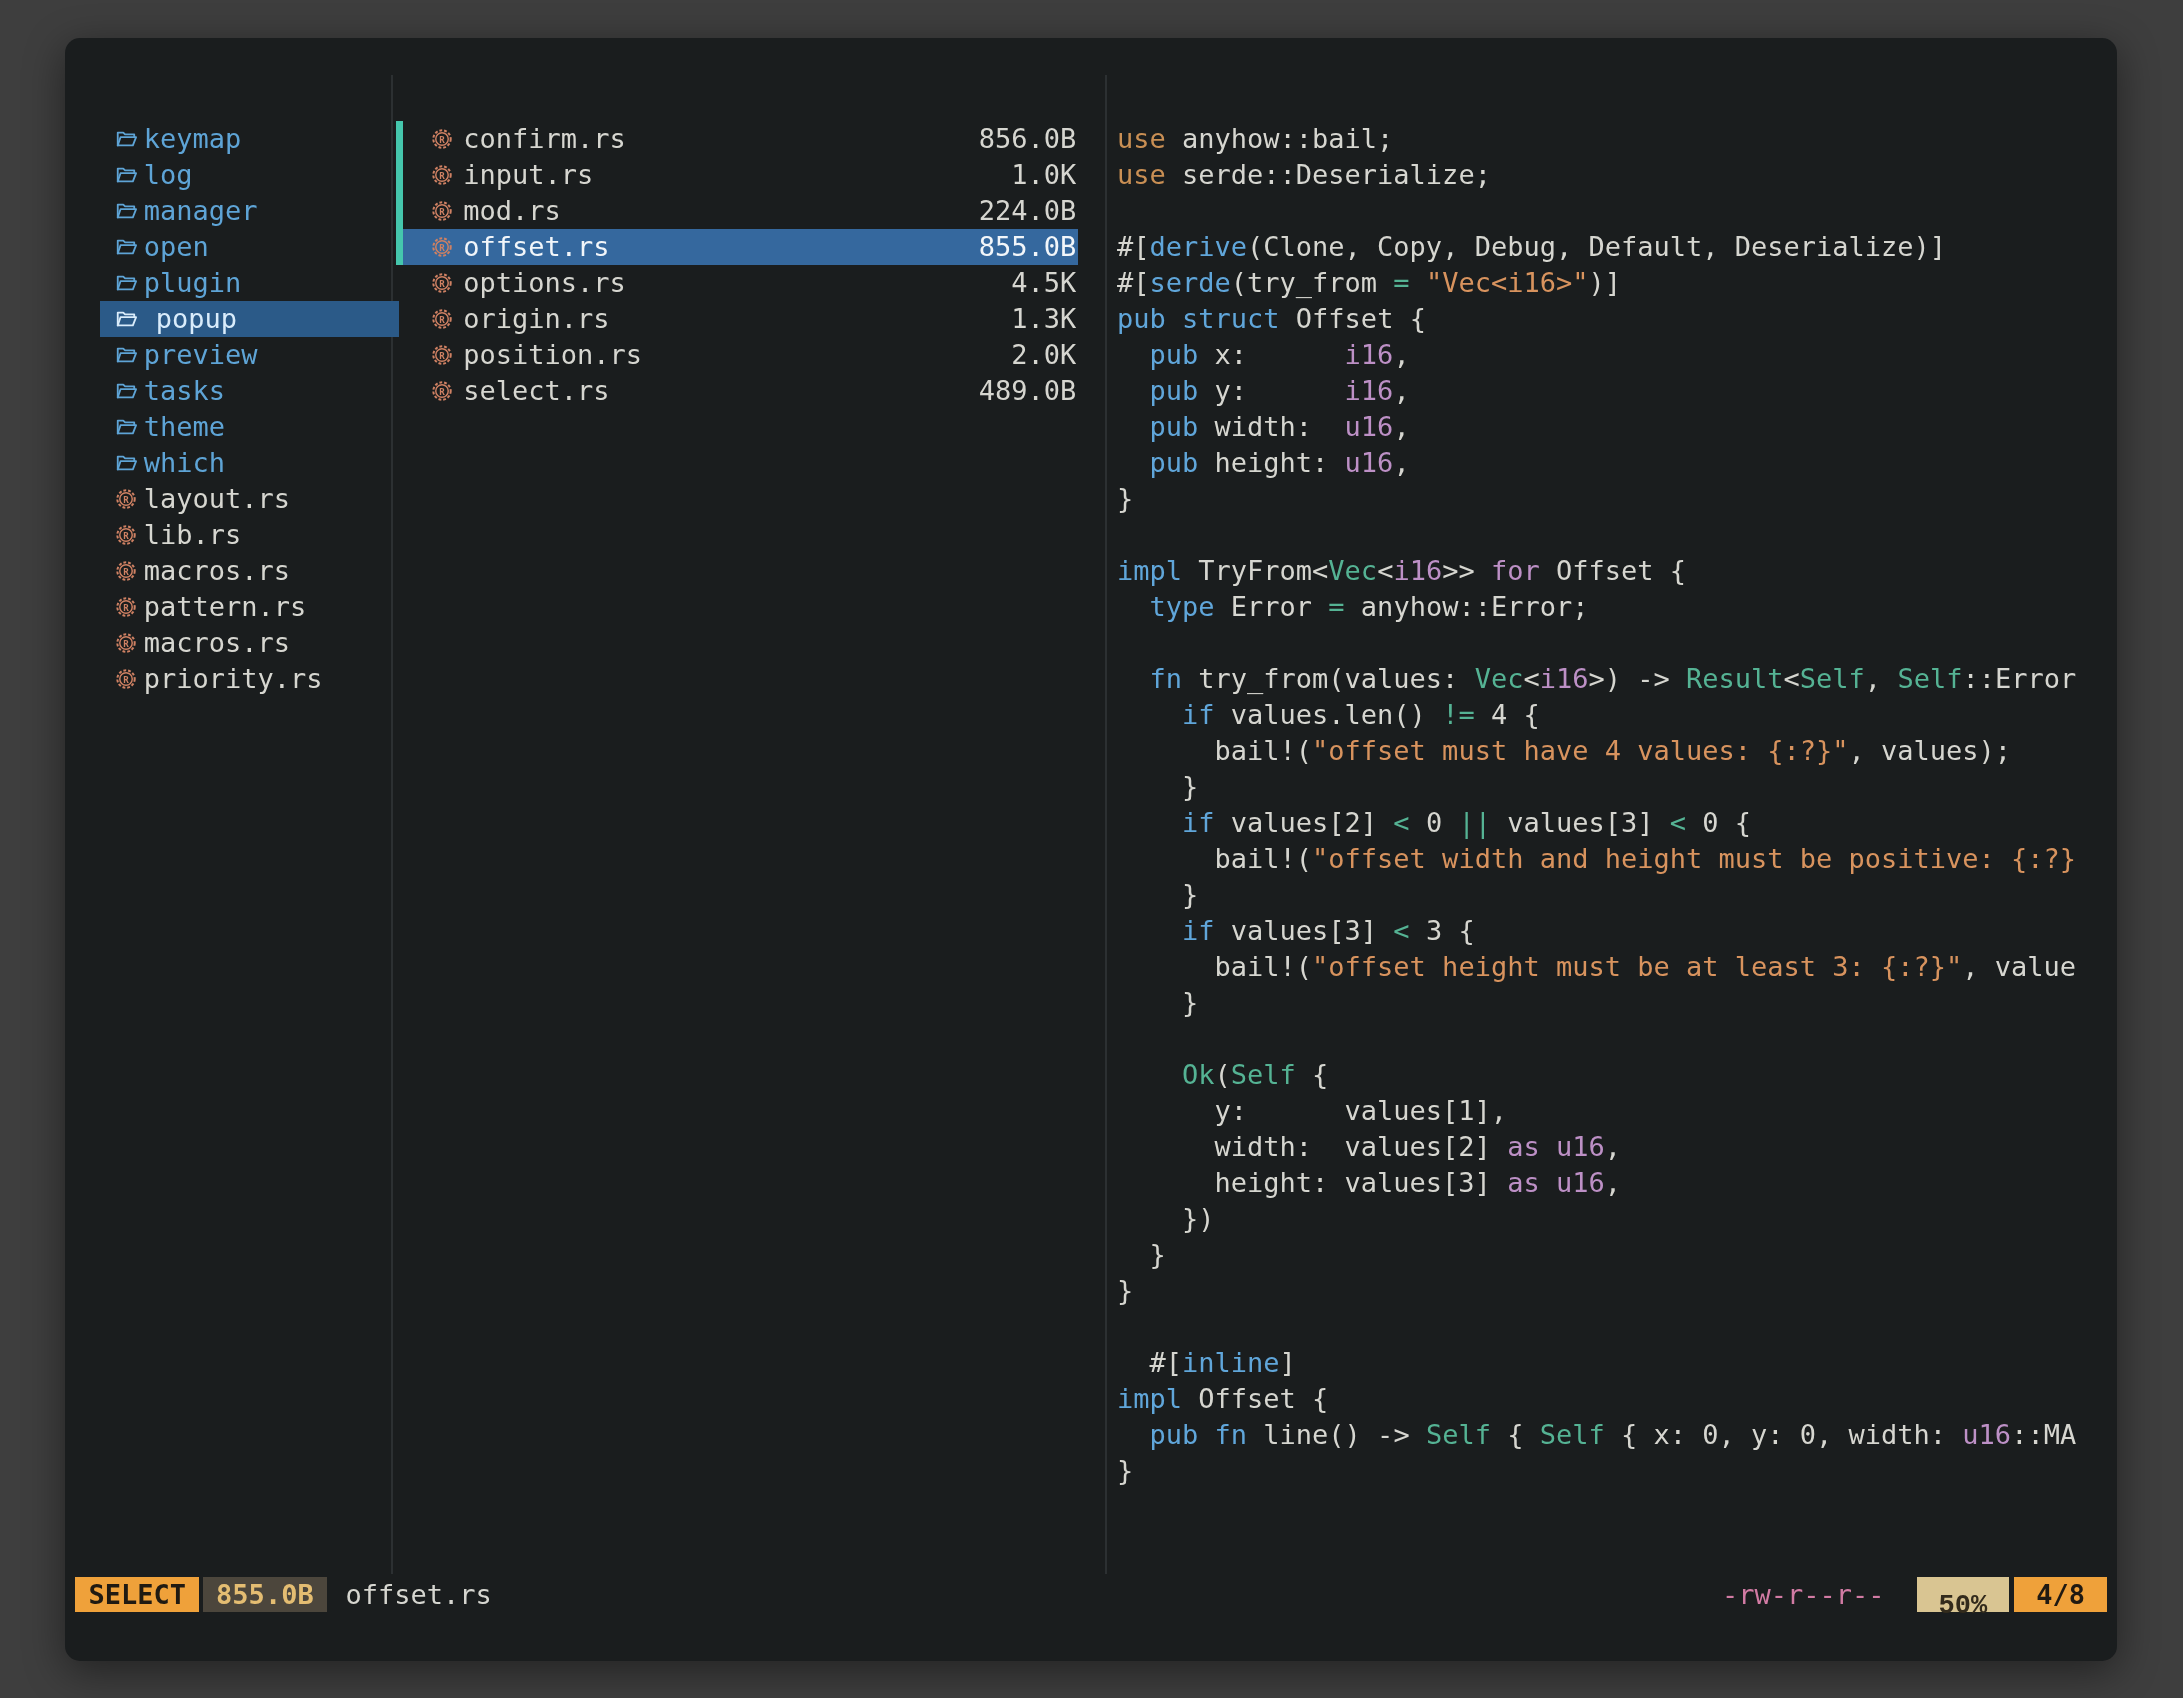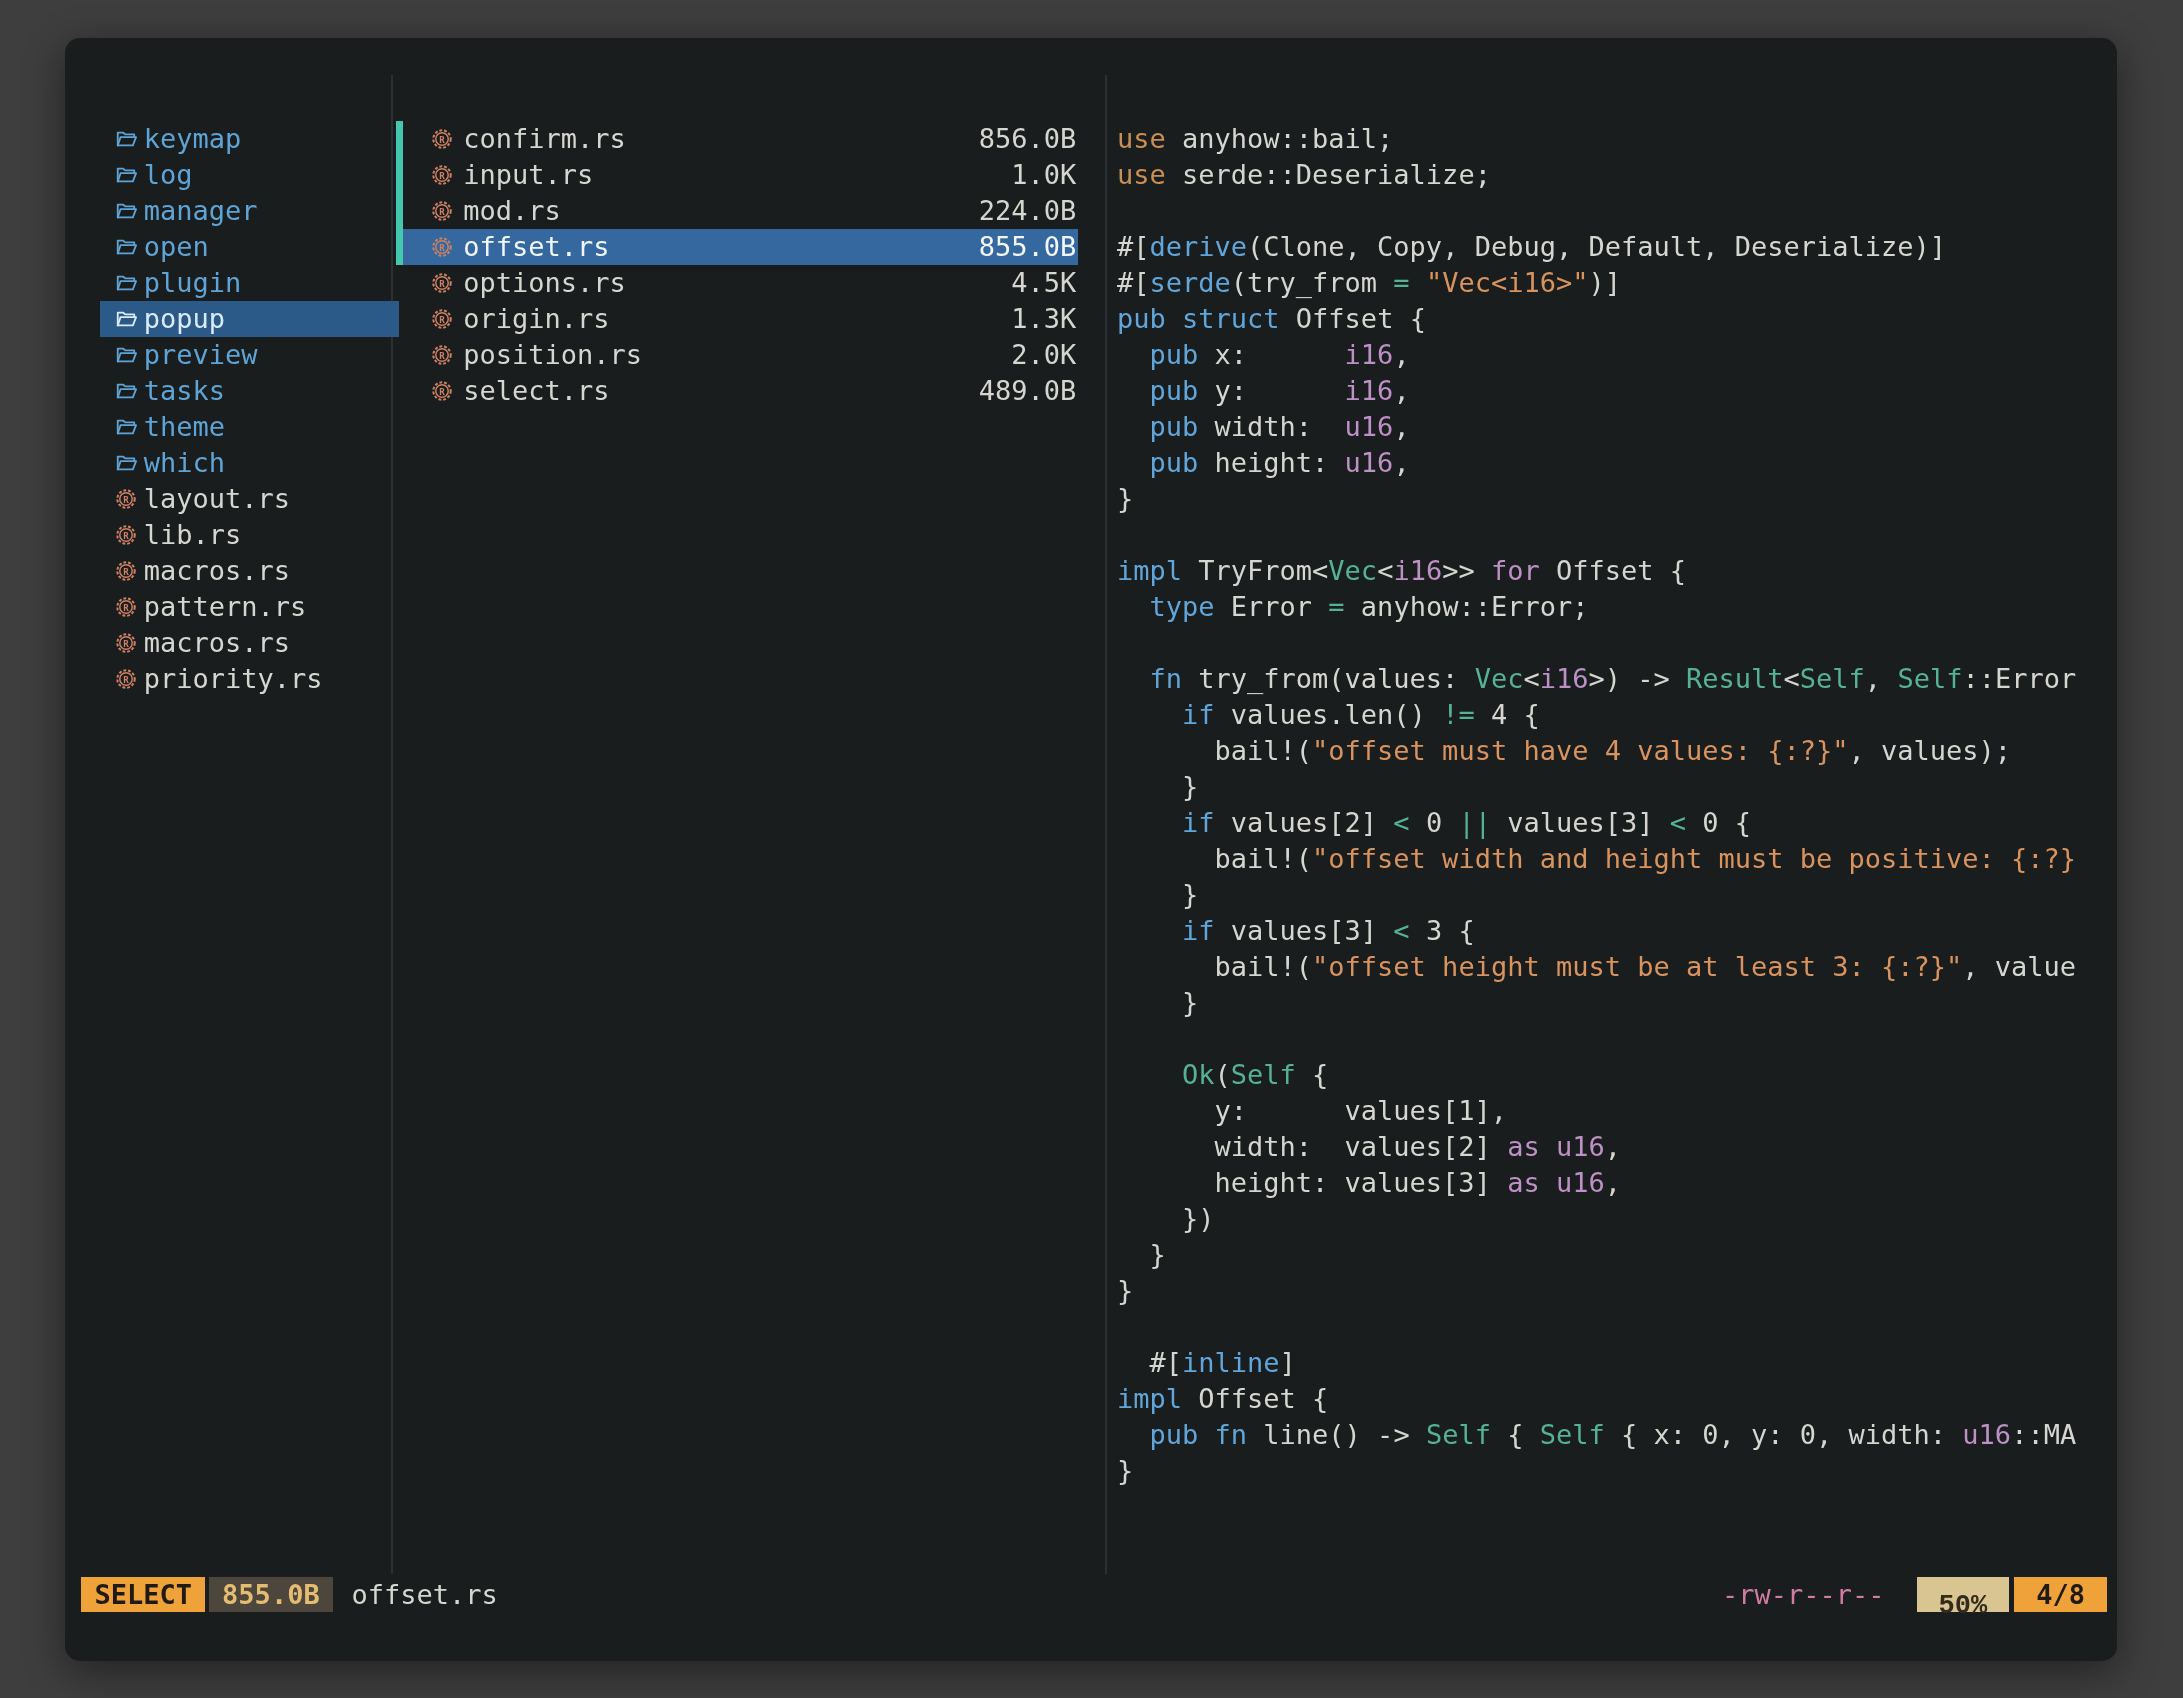--- a/index.html
+++ b/index.html
@@ -21,21 +21,21 @@
   .vline-1 { left:326px; }
   .vline-2 { left:1040px; }
 
   .pane { position:absolute; top:83px; }
   .pane-left { left:35px; width:299px; }
   .pane-mid  { left:331px; width:709px; }
   .pane-right{ left:1041px; right:0; bottom:92px; overflow:hidden; padding-left:11px; }
 
   .row { height:36px; line-height:36px; display:flex; align-items:center; }
   .pane-left .row { padding-left:15px; }
-  .pane-left .row.active { background:var(--parent-selected-bg, #2b5a88); }
+  .pane-left .row.active { background:var(--parent-selected-bg, #2b5a88);gap:12px; }
   .pane-left .row.active .label, .pane-left .row.active .icon { color:var(--parent-selected-fg, #d9ecfb); }
   .folder-row .label, .folder-row .icon { color:var(--folder-blue, #5ea4d6); }
   .file-row .label { color:var(--text, #d6d6d0); }
 
   .icon { width:22px; height:22px; margin-right:6.7px; flex:none; display:inline-flex; align-items:center; }
   .icon svg { width:100%; height:100%; display:block; }
   .rust-icon { color:var(--rust-icon, #cf8163); }
 
   .mid-row { width:682px; padding-right:1.7px; position:relative; }
   .mid-row .marker { width:6.7px; align-self:stretch; flex:none; }
@@ -52,21 +52,21 @@
   .c-t { color: var(--code-teal, #55b394); }
   .c-p { color: var(--code-purple, #bd90c6); }
   .c-s { color: var(--code-string, #d8935e); }
   .c-u { color: var(--code-use, #c98f54); }
 
   .statusbar {
     position:absolute; left:0; right:0; bottom:49px; height:35px;
     display:flex; align-items:center; padding:0 10px;
   }
   .badge { height:35px; line-height:35px; padding:0 13.4px; font-weight:bold; flex:none; }
-  .badge-mode { background:var(--mode-badge-bg,#efa13a); color:var(--mode-badge-fg,#201a12);margin-left:6px; }
+  .badge-mode { background:var(--mode-badge-bg,#efa13a); color:var(--mode-badge-fg,#201a12); }
   .badge-size { background:var(--size-badge-bg,#4c463c); color:var(--size-badge-fg,#e4bd72); margin-left:3.4px; }
   .sb-filename { margin-left:18.5px; color:var(--text,#d6d6d0); }
   .sb-right { margin-left:auto; display:flex; align-items:center; }
   .sb-perms { color:var(--perms-fg,#d27ba4); margin-right:32px; }
   .badge-percent { background:var(--percent-badge-bg,#d9c592); color:var(--percent-badge-fg,#332b1c); padding:12px 22px;font-family:Liberation Mono, monospace; }
   .badge-pos { background:var(--position-badge-bg,#efa13a); color:var(--position-badge-fg,#201a12); padding:0 22px; margin-left:5px; }
 </style>
 </head>
 <body>
 

